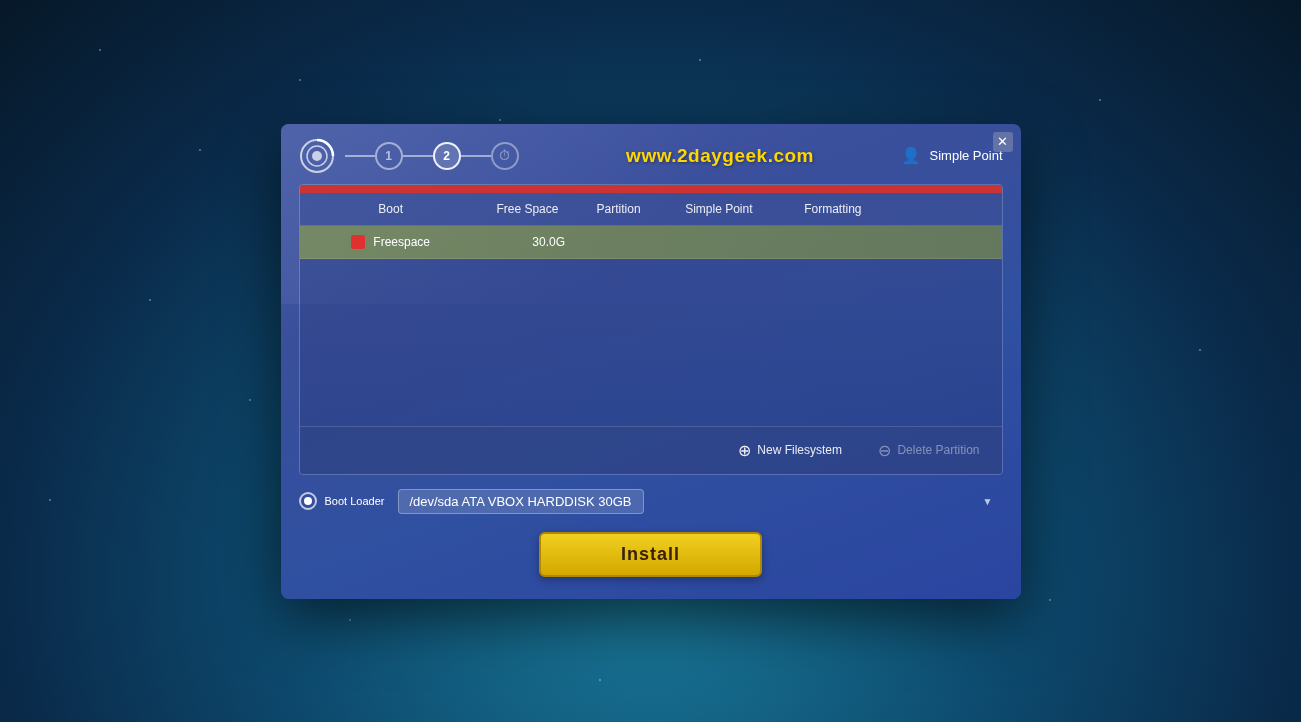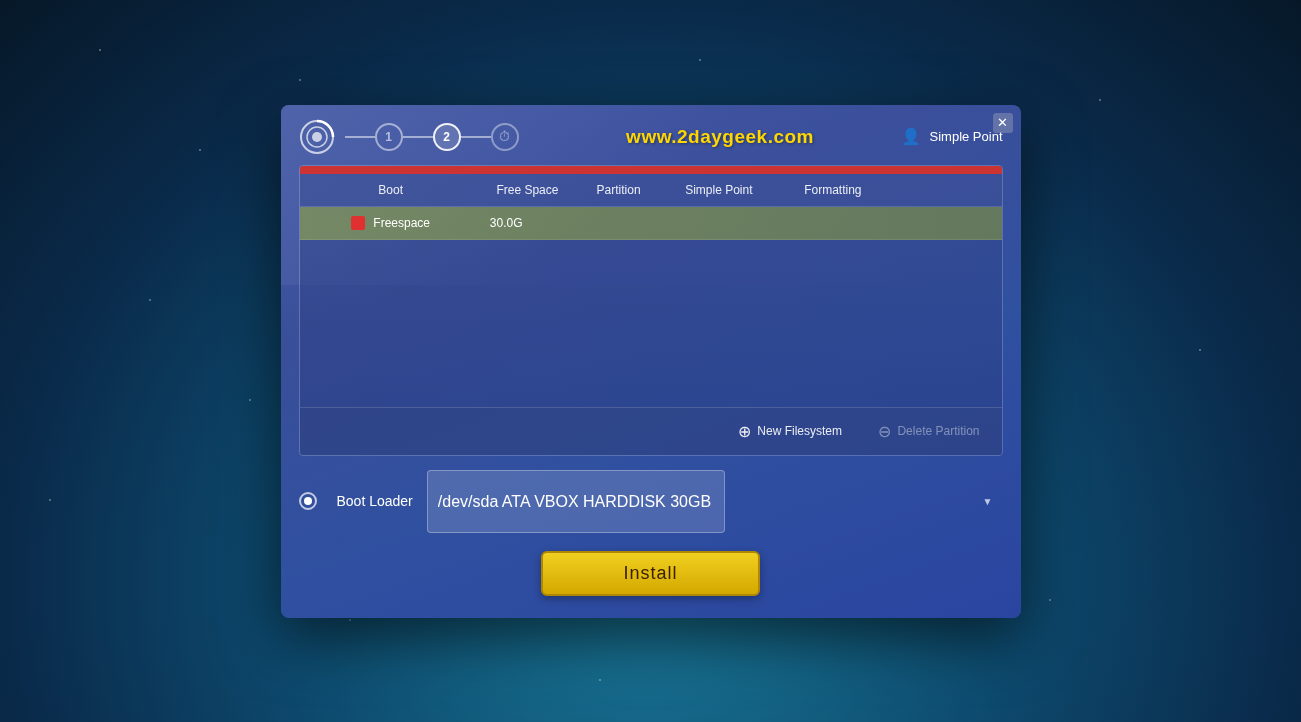--- a/index.html
+++ b/index.html
@@ -203,21 +203,21 @@
       grid-template-columns: 2fr 1fr 1fr 1.2fr 1.3fr 1.2fr;
       background: linear-gradient(to right, rgba(140,160,80,0.7), rgba(120,140,70,0.7));
       border-bottom: 1px solid rgba(255,255,255,0.1);
       align-items: center;
     }
 
     .td {
       padding: 9px 8px;
       color: white;
       font-size: 12px;
-      text-align: left;
+      text-align: right;
     }
 
     .td-device {
       display: flex;
       align-items: center;
       justify-content: center;
       gap: 8px;
     }
 
     .freespace-icon {
@@ -262,23 +262,23 @@
     .bootloader-row {
       display: flex;
       align-items: center;
       gap: 14px;
       padding: 14px 0 10px 0;
     }
 
     .radio-container {
       display: flex;
       align-items: center;
-      gap: 20px;
-      color: white;
-      font-size: 14px;
+      gap: 8px;
+      color: white;
+      font-size: 11px;
     }
 
     .radio-outer {
       width: 18px;
       height: 18px;
       border-radius: 50%;
       border: 2px solid rgba(255,255,255,0.7);
       display: flex;
       align-items: center;
       justify-content: center;
@@ -290,22 +290,22 @@
       border-radius: 50%;
       background: white;
     }
 
     .bootloader-select {
       flex: 1;
       background: rgba(255,255,255,0.15);
       border: 1px solid rgba(255,255,255,0.3);
       border-radius: 4px;
       color: white;
-      font-size: 16px;
-      padding: 22px 10px;
+      font-size: 13px;
+      padding: 4px 10px;
       appearance: none;
       -webkit-appearance: none;
       cursor: pointer;
     }
 
     .select-wrapper {
       flex: 1;
       position: relative;
     }
 
@@ -321,21 +321,21 @@
     }
 
     .install-btn {
       display: block;
       margin: 8px auto 4px;
       background: linear-gradient(to bottom, #f0d020, #d4a800);
       border: 2px solid #b08800;
       border-radius: 6px;
       color: #3a2000;
       font-size: 18px;
-      font-weight: normal;
+      font-weight: bold;
       padding: 10px 80px;
       cursor: pointer;
       letter-spacing: 1px;
       box-shadow: 0 3px 8px rgba(0,0,0,0.3);
     }
 
     .user-icon {
       font-size: 16px;
       color: rgba(255,255,255,0.8);
     }

